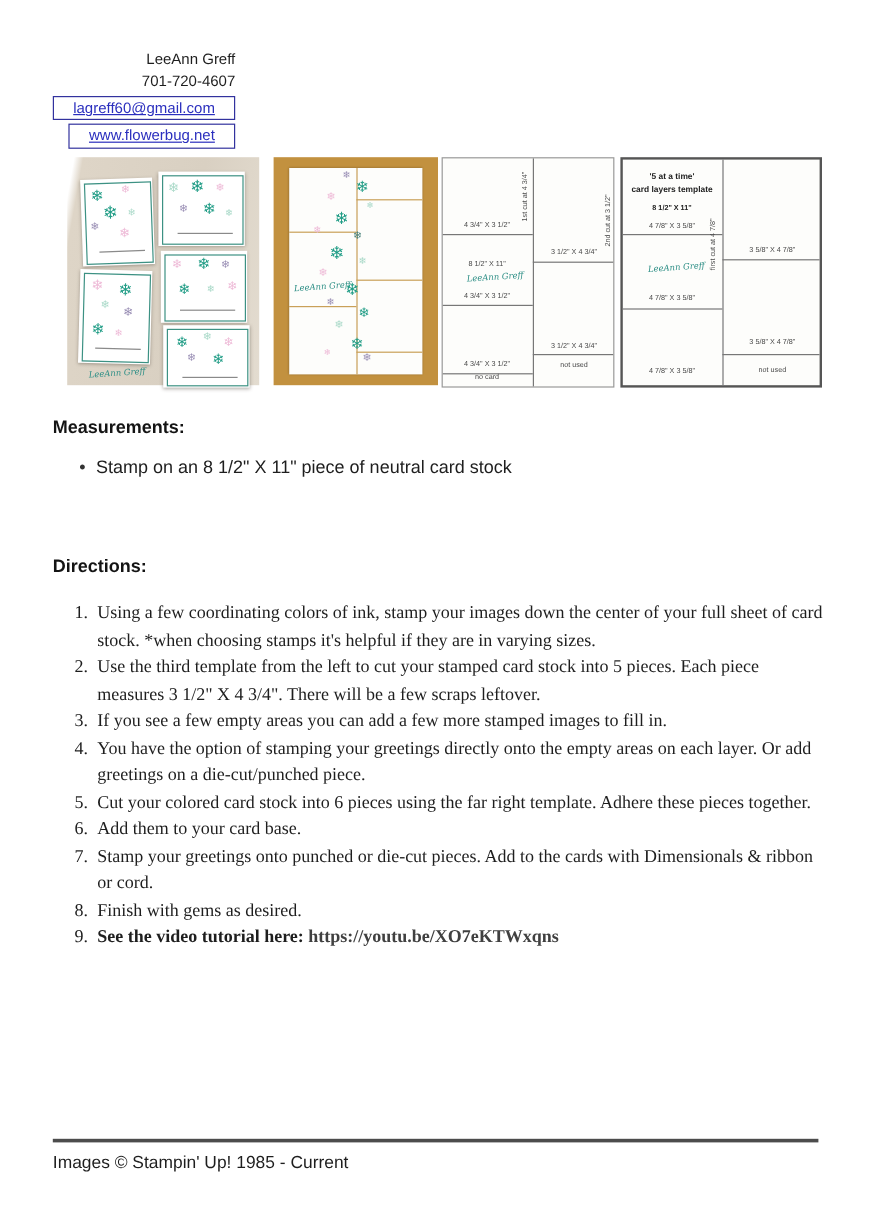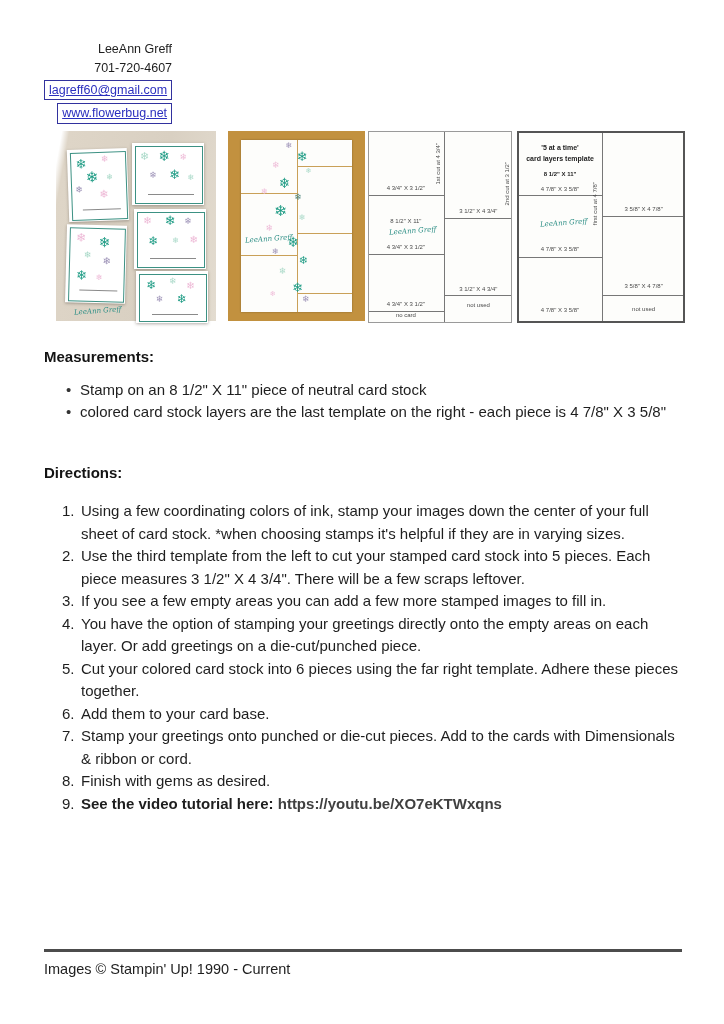--- a/index.html
+++ b/index.html
@@ -5,21 +5,21 @@
   html,body{margin:0;padding:0;background:#ffffff;}
   .page{position:relative;width:724px;height:1024px;background:#ffffff;overflow:hidden;
         font-family:"Liberation Sans", sans-serif;color:#1e1e1e;}
 
   
   .header{position:absolute;left:44px;top:38px;width:640px;display:flex;justify-content:space-between;}
   .title{font-size:26px;font-weight:400;line-height:1.25;width:460px;color:#111;margin:0;}
   .contact{text-align:right;font-size:12.5px;line-height:1.45;padding-top:2px;}
   .contact-row{margin-bottom:1px;}
   .boxlink{display:inline-block;color:#2b2fbe;text-decoration:underline;
-           border:1px solid #32329e;padding:0 4px;margin-top:2px;cursor:pointer;}
+           border:1px solid #32329e;padding:0 16px;margin-top:2px;cursor:pointer;}
 
   
   .figs{position:absolute;left:44px;top:131px;width:640px;height:192px;}
   .fig{position:absolute;top:0;height:190px;}
   .fig-photo1{left:12px;width:160px;background:linear-gradient(100deg,#ffffff 0 3%,#ded5c7 7%,#d9d0c2 60%,#e3dcd0 100%);}
   .card{position:absolute;background:#fff;box-shadow:0 1px 3px rgba(60,50,40,.4);padding:3px;}
   .panel{position:relative;width:100%;height:100%;border:1px solid #3c9183;overflow:hidden;background:#fff;}
   .flake{position:absolute;line-height:1;font-family:"DejaVu Sans",sans-serif;}
   .greet-line{position:absolute;left:18%;right:12%;bottom:14%;border-bottom:1px solid #8a8a8a;}
   .stamp-logo{position:absolute;font-family:"DejaVu Serif",serif;font-style:italic;
@@ -43,21 +43,21 @@
 
   
   .section-h{font-size:15px;font-weight:bold;color:#141414;margin:0;}
   .measurements{position:absolute;left:44px;top:348px;width:644px;}
   .bullets{list-style:none;margin:14px 0 0 0;padding:0;font-size:15px;line-height:22px;}
   .bullets li{position:relative;padding-left:36px;}
   .bullets li::before{content:"\2022";position:absolute;left:22px;color:#333;}
 
   .directions{position:absolute;left:44px;top:464px;width:644px;}
   .steps{list-style:none;margin:19px 0 0 0;padding:0;font-size:15px;line-height:22.5px;counter-reset:li;}
-  .steps li{position:relative;padding-left:37px;counter-increment:li;}
+  .steps li{position:relative;padding-left:37px;counter-increment:li;font-family:Liberation Serif, serif;}
   .steps li::before{content:counter(li) ".";position:absolute;left:18px;color:#1e1e1e;}
   .video-label{font-weight:bold;}
   .video-link{color:#404040;font-weight:bold;text-decoration:none;cursor:pointer;}
 
   
   .footer-rule{position:absolute;left:44px;top:949px;width:638px;height:3px;background:#4c4c4c;}
   .footer-text{position:absolute;left:44px;top:961px;font-size:14.5px;color:#1e1e1e;}
 </style>
 </head>
 <body>
@@ -201,21 +201,20 @@
       <span class="tlabel" style="left:76%;top:80%;">3 5/8" X 4 7/8"</span>
       <span class="tlabel" style="left:76%;top:92%;">not used</span>
       <span class="tvert" style="left:calc(50.5% - 10px);top:26%;">first cut at 4 7/8"</span>
     </div>
   </div>
 
   <div class="measurements">
     <h2 class="section-h">Measurements:</h2>
     <ul class="bullets">
       <li>Stamp on an 8 1/2" X 11" piece of neutral card stock</li>
-      <li>colored card stock layers are the last template on the right - each piece is 4 7/8" X 3 5/8"</li>
     </ul>
   </div>
 
   <div class="directions">
     <h2 class="section-h">Directions:</h2>
     <ol class="steps">
       <li>Using a few coordinating colors of ink, stamp your images down the center of your full sheet of card stock. *when choosing stamps it's helpful if they are in varying sizes.</li>
       <li>Use the third template from the left to cut your stamped card stock into 5 pieces. Each piece measures 3 1/2" X 4 3/4".  There will be a few scraps leftover.</li>
       <li>If you see a few empty areas you can add a few more stamped images to fill in.</li>
       <li>You have the option of stamping your greetings directly onto the empty areas on each layer. Or add greetings on a die-cut/punched piece.</li>
@@ -224,15 +223,15 @@
       <li>Stamp your greetings onto punched or die-cut pieces. Add to the cards with Dimensionals &amp; ribbon or cord.</li>
       <li>Finish with gems as desired.</li>
       <li>
         <span class="video-label">See the video tutorial here:</span>
         <a class="video-link">https://youtu.be/XO7eKTWxqns</a>
       </li>
     </ol>
   </div>
 
   <div class="footer-rule"></div>
-  <div class="footer-text">Images © Stampin' Up! 1990 - Current</div>
+  <div class="footer-text">Images © Stampin' Up! 1985 - Current</div>
 
 </div>
 
 </body></html>

